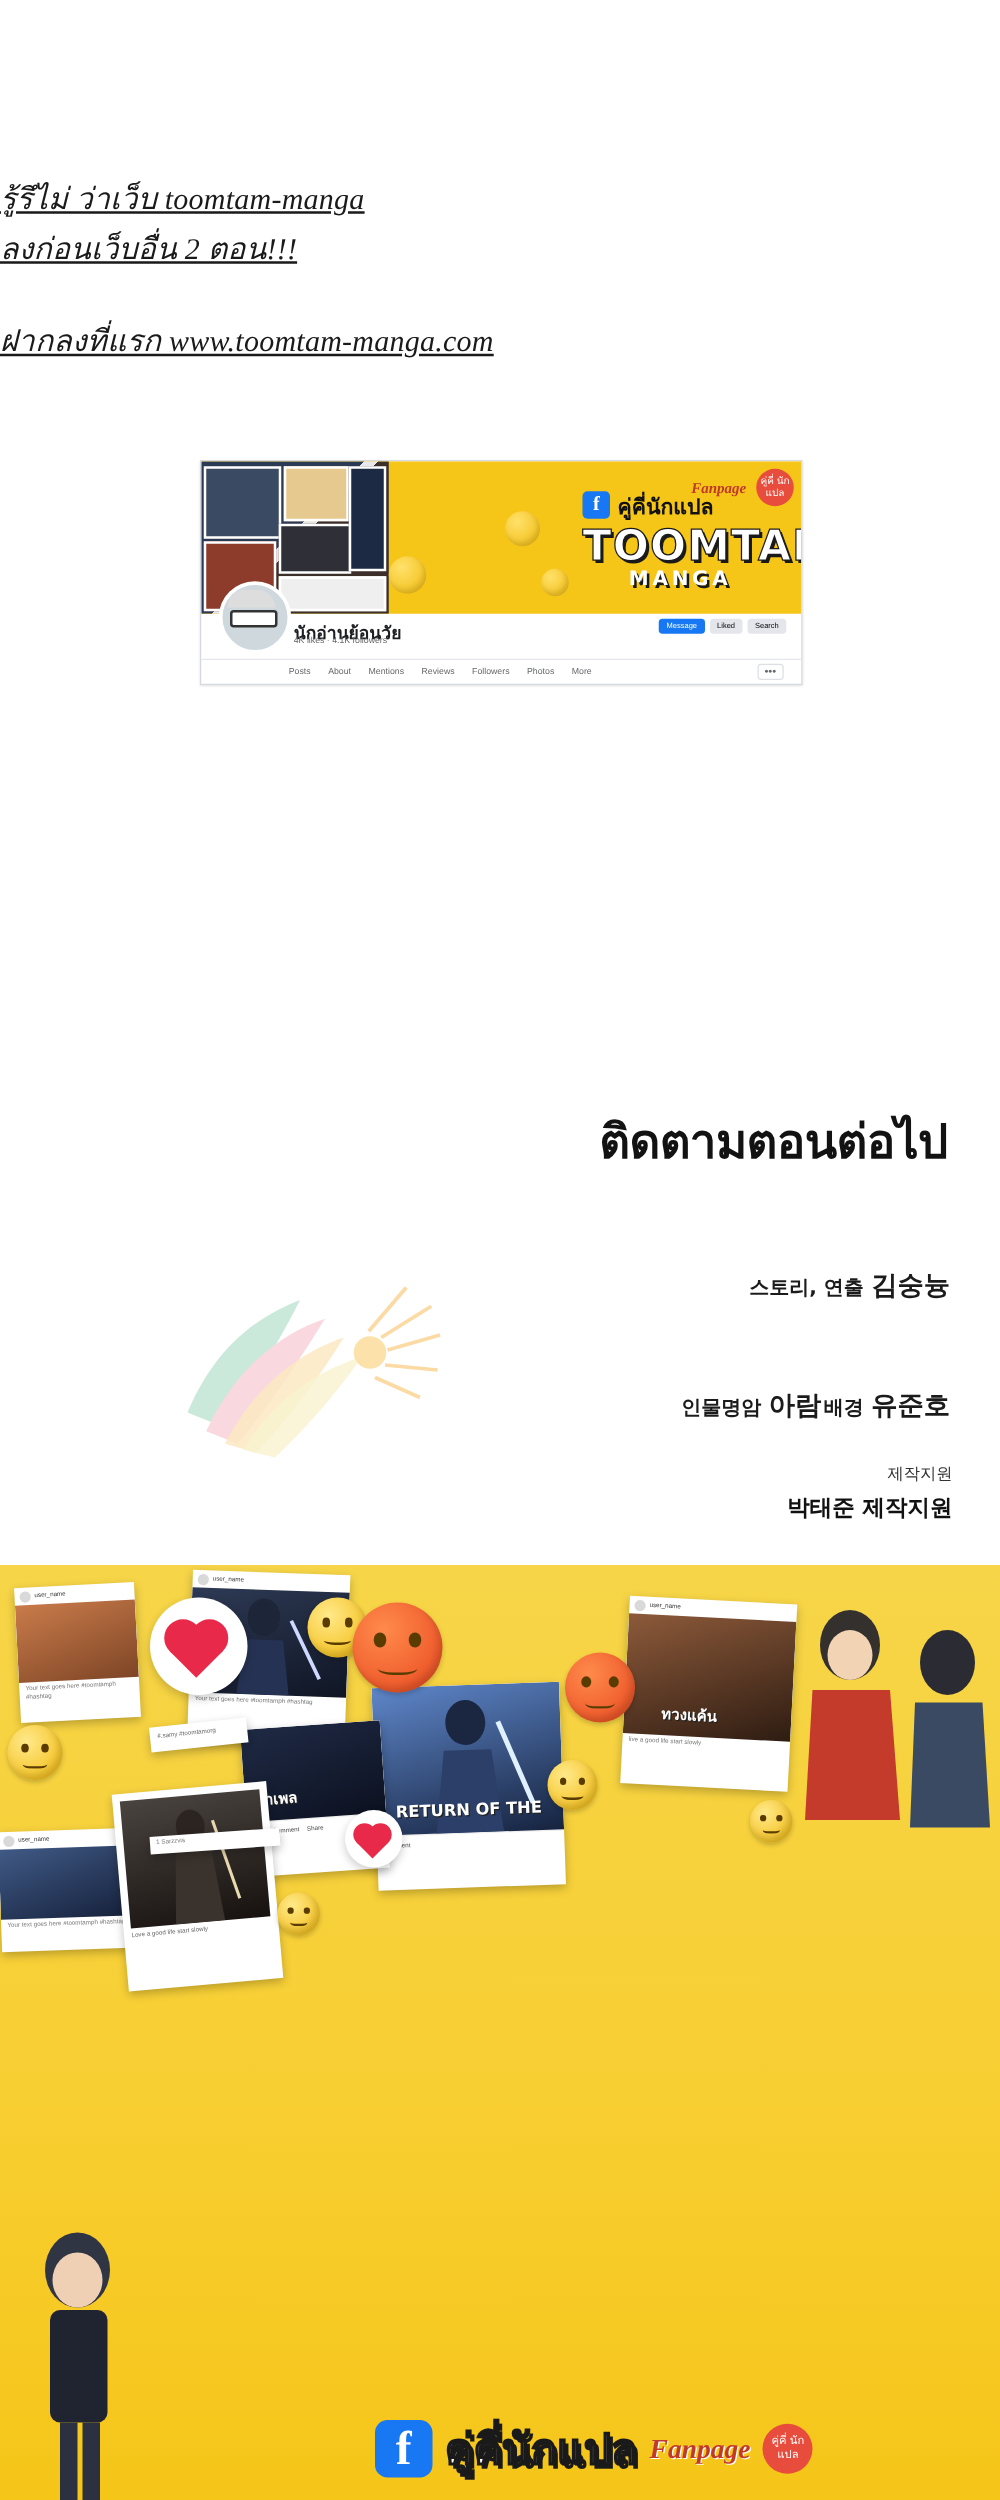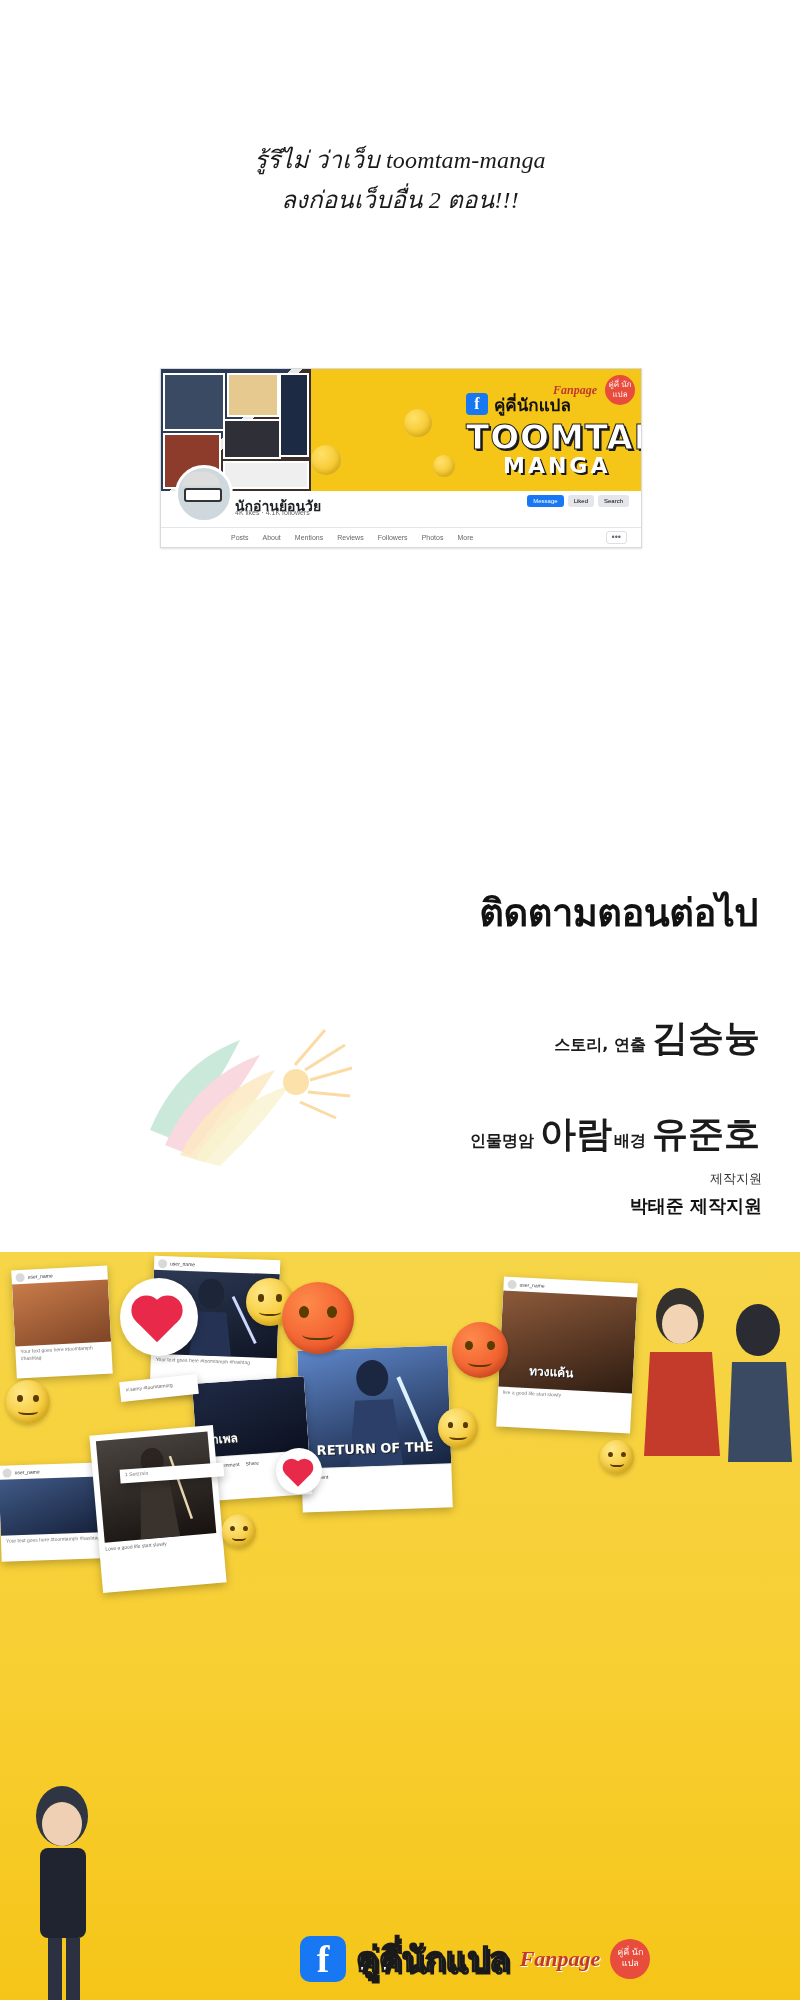--- a/index.html
+++ b/index.html
@@ -14,23 +14,24 @@
     font-family: "Liberation Sans", sans-serif;
     overflow: hidden;
   }
 
   
   .announce {
     position: absolute;
     top: 140px;
     left: 0;
     width: 800px;
-    text-align: center;
+    text-align: left;
     font-family: "Liberation Serif", serif;
     color: #1a1a1a;
+    text-decoration: underline;
   }
   .announce .line {
     font-style: italic;
     font-size: 24px;
     line-height: 40px;
     letter-spacing: 0.2px;
   }
   .announce .gap {
     height: 34px;
   }
@@ -119,21 +120,21 @@
     font-weight: bold;
     letter-spacing: 1px;
     color: #ffffff;
     -webkit-text-stroke: 1px #1a1a1a;
     text-shadow: 2px 2px 0 #1a1a1a;
     font-family: "DejaVu Sans", sans-serif;
   }
   .fb-cover .manga {
     position: absolute;
     left: 342px; top: 84px;
-    font-size: 22px;
+    font-size: 16px;
     font-weight: bold;
     letter-spacing: 3px;
     color: #ffffff;
     text-shadow: 2px 2px 0 #1a1a1a;
     font-family: "DejaVu Sans", sans-serif;
   }
   .fb-cover .sticker {
     position: absolute;
     right: 6px; top: 6px;
     width: 30px; height: 30px;
@@ -257,21 +258,21 @@
     white-space: nowrap;
     color: #1b1b1b;
     font-family: "DejaVu Sans", sans-serif;
   }
   .credit-row .role {
     font-size: 16px;
     font-weight: 600;
     vertical-align: baseline;
   }
   .credit-row .name {
-    font-size: 36px;
+    font-size: 21px;
     font-weight: bold;
     margin: 0 2px 0 6px;
   }
   .r1 { top: 14px; }
   .r2 { top: 62px; }
   .r3 { top: 110px; }
   .credit-support {
     position: absolute;
     right: 38px;
     top: 170px;
@@ -471,20 +472,21 @@
     font-family: "DejaVu Sans", sans-serif;
   }
 </style>
 </head>
 <body>
 
 <div class="announce">
   <div class="line">รู้รึไม่ ว่าเว็บ toomtam-manga</div>
   <div class="line">ลงก่อนเว็บอื่น 2 ตอน!!!</div>
   <div class="gap"></div>
+  <div class="line">ฝากลงที่แรก www.toomtam-manga.com</div>
 </div>
 
 <div class="fb-card">
   <div class="fb-cover">
     <div class="mosaic">
       <div class="cell c1"></div>
       <div class="cell c2"></div>
       <div class="cell c3"></div>
       <div class="cell c4"></div>
       <div class="cell c5"></div>

